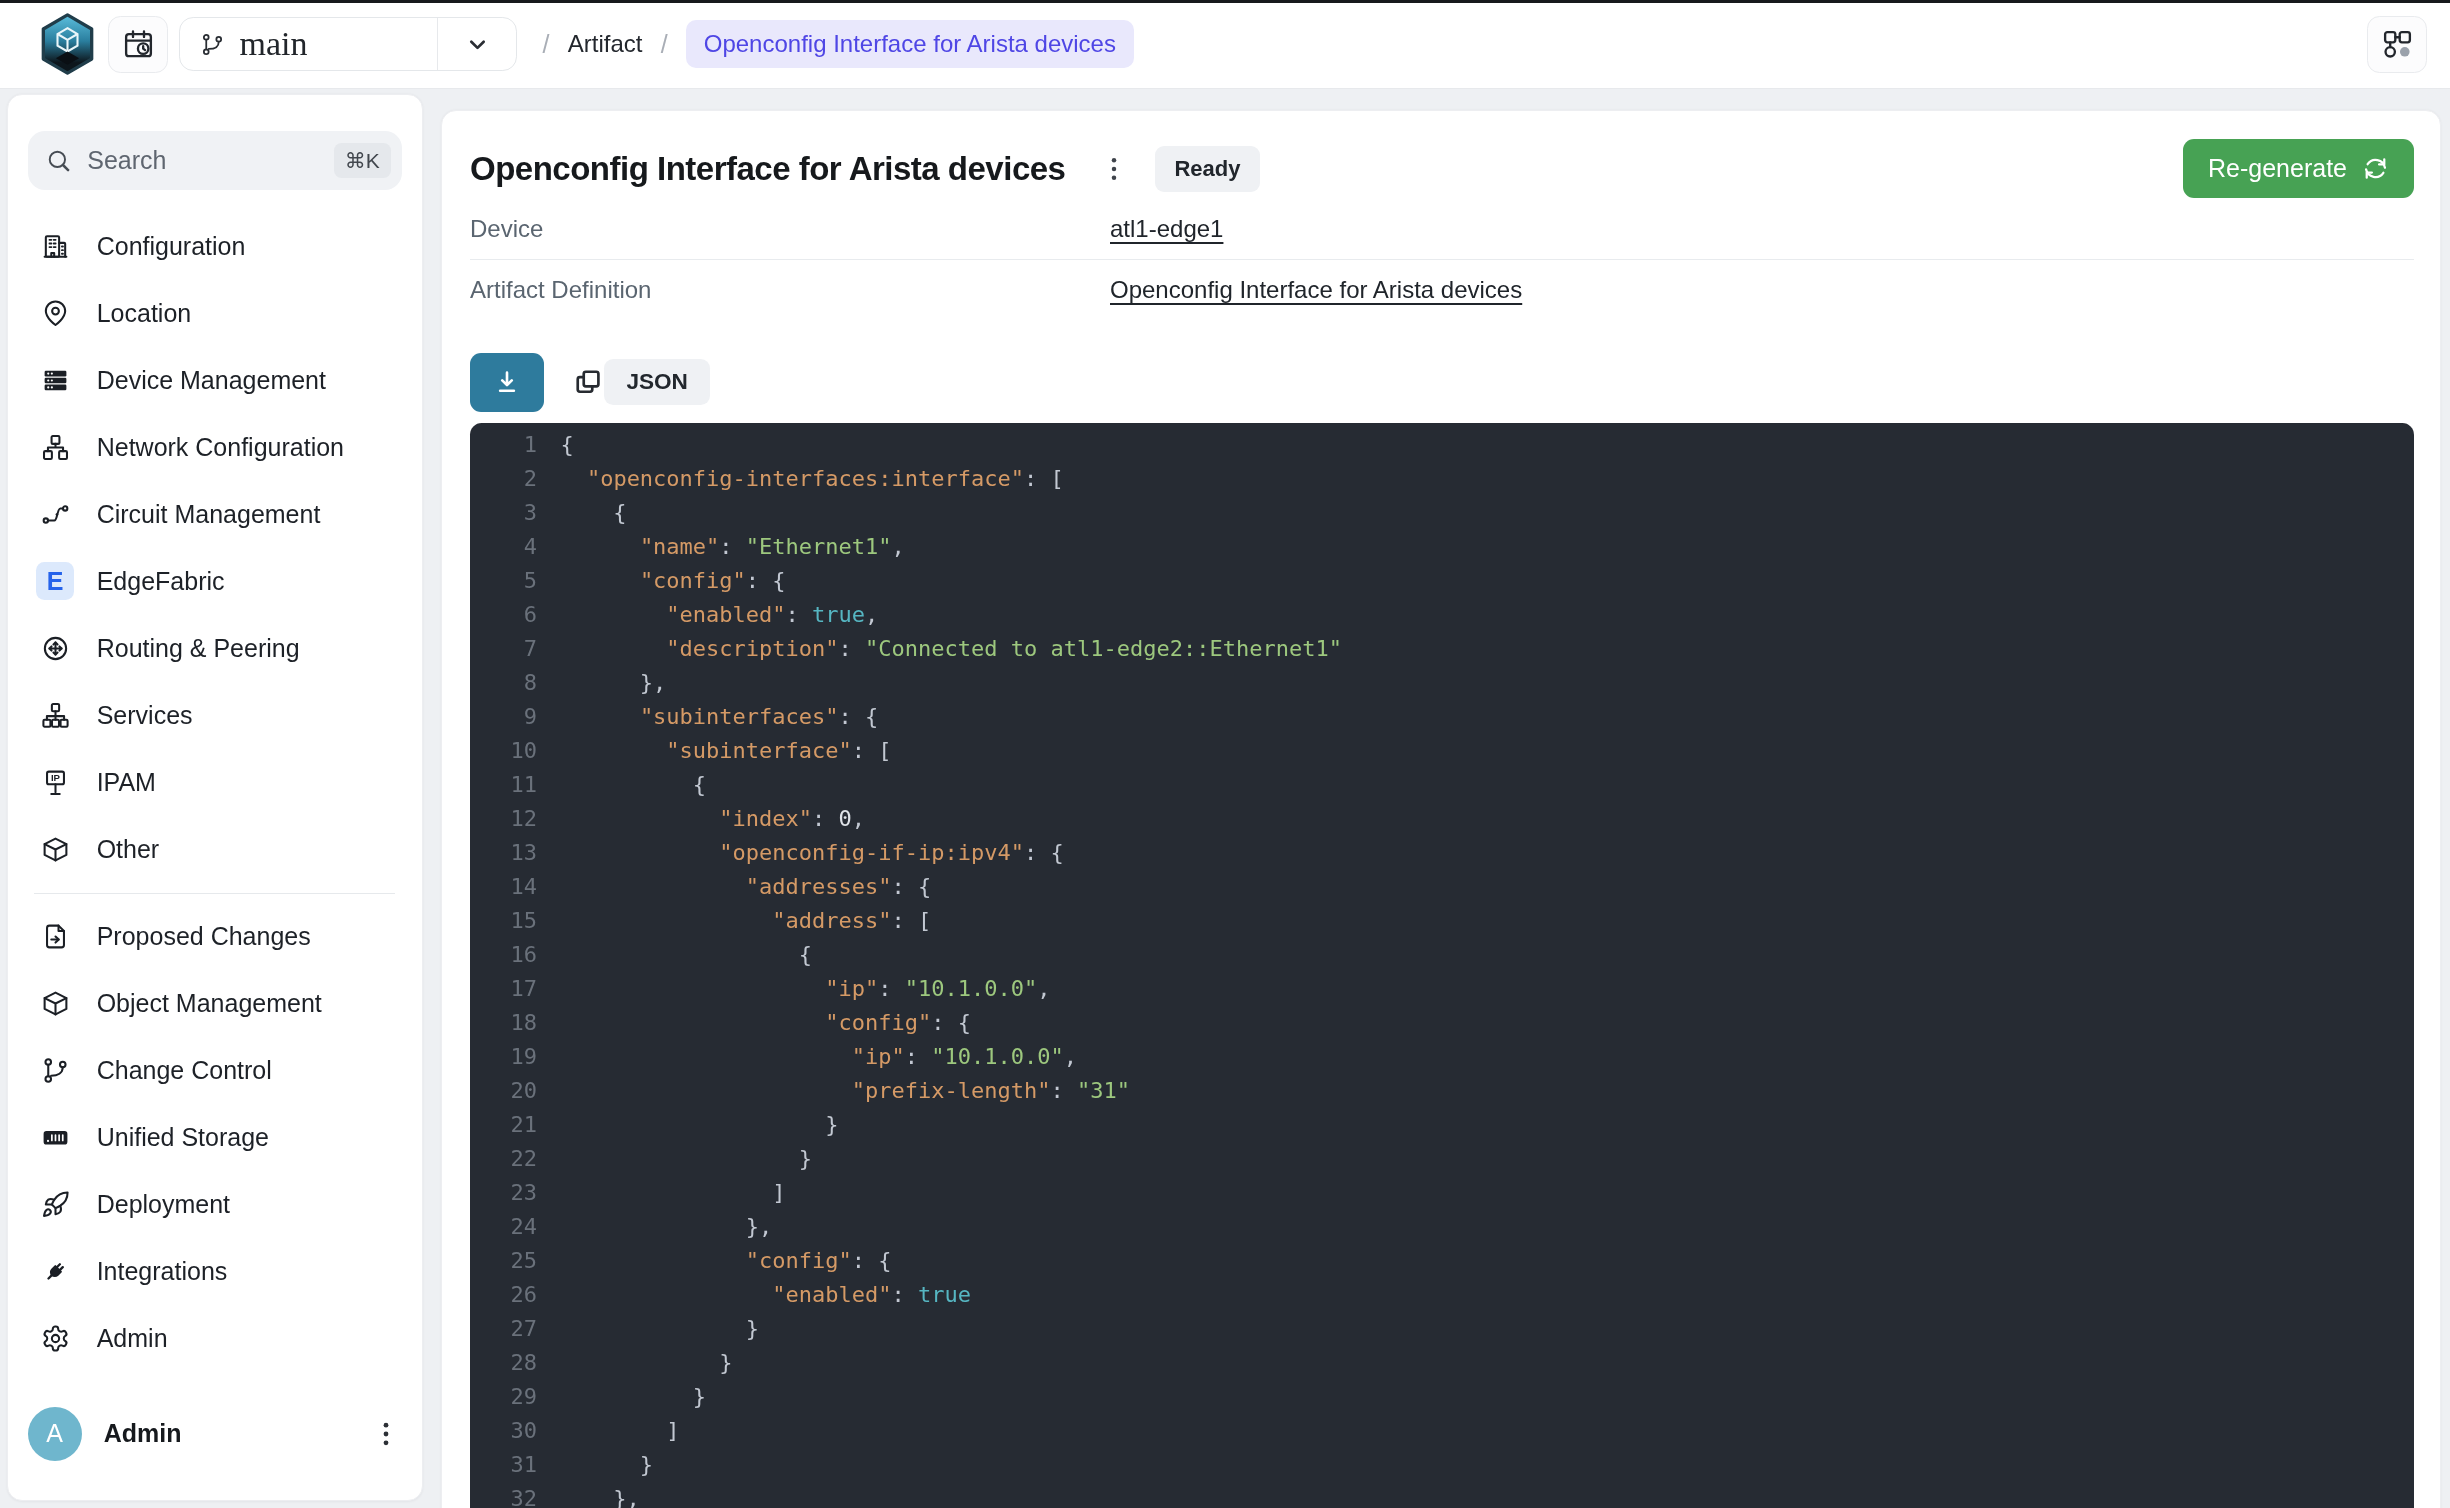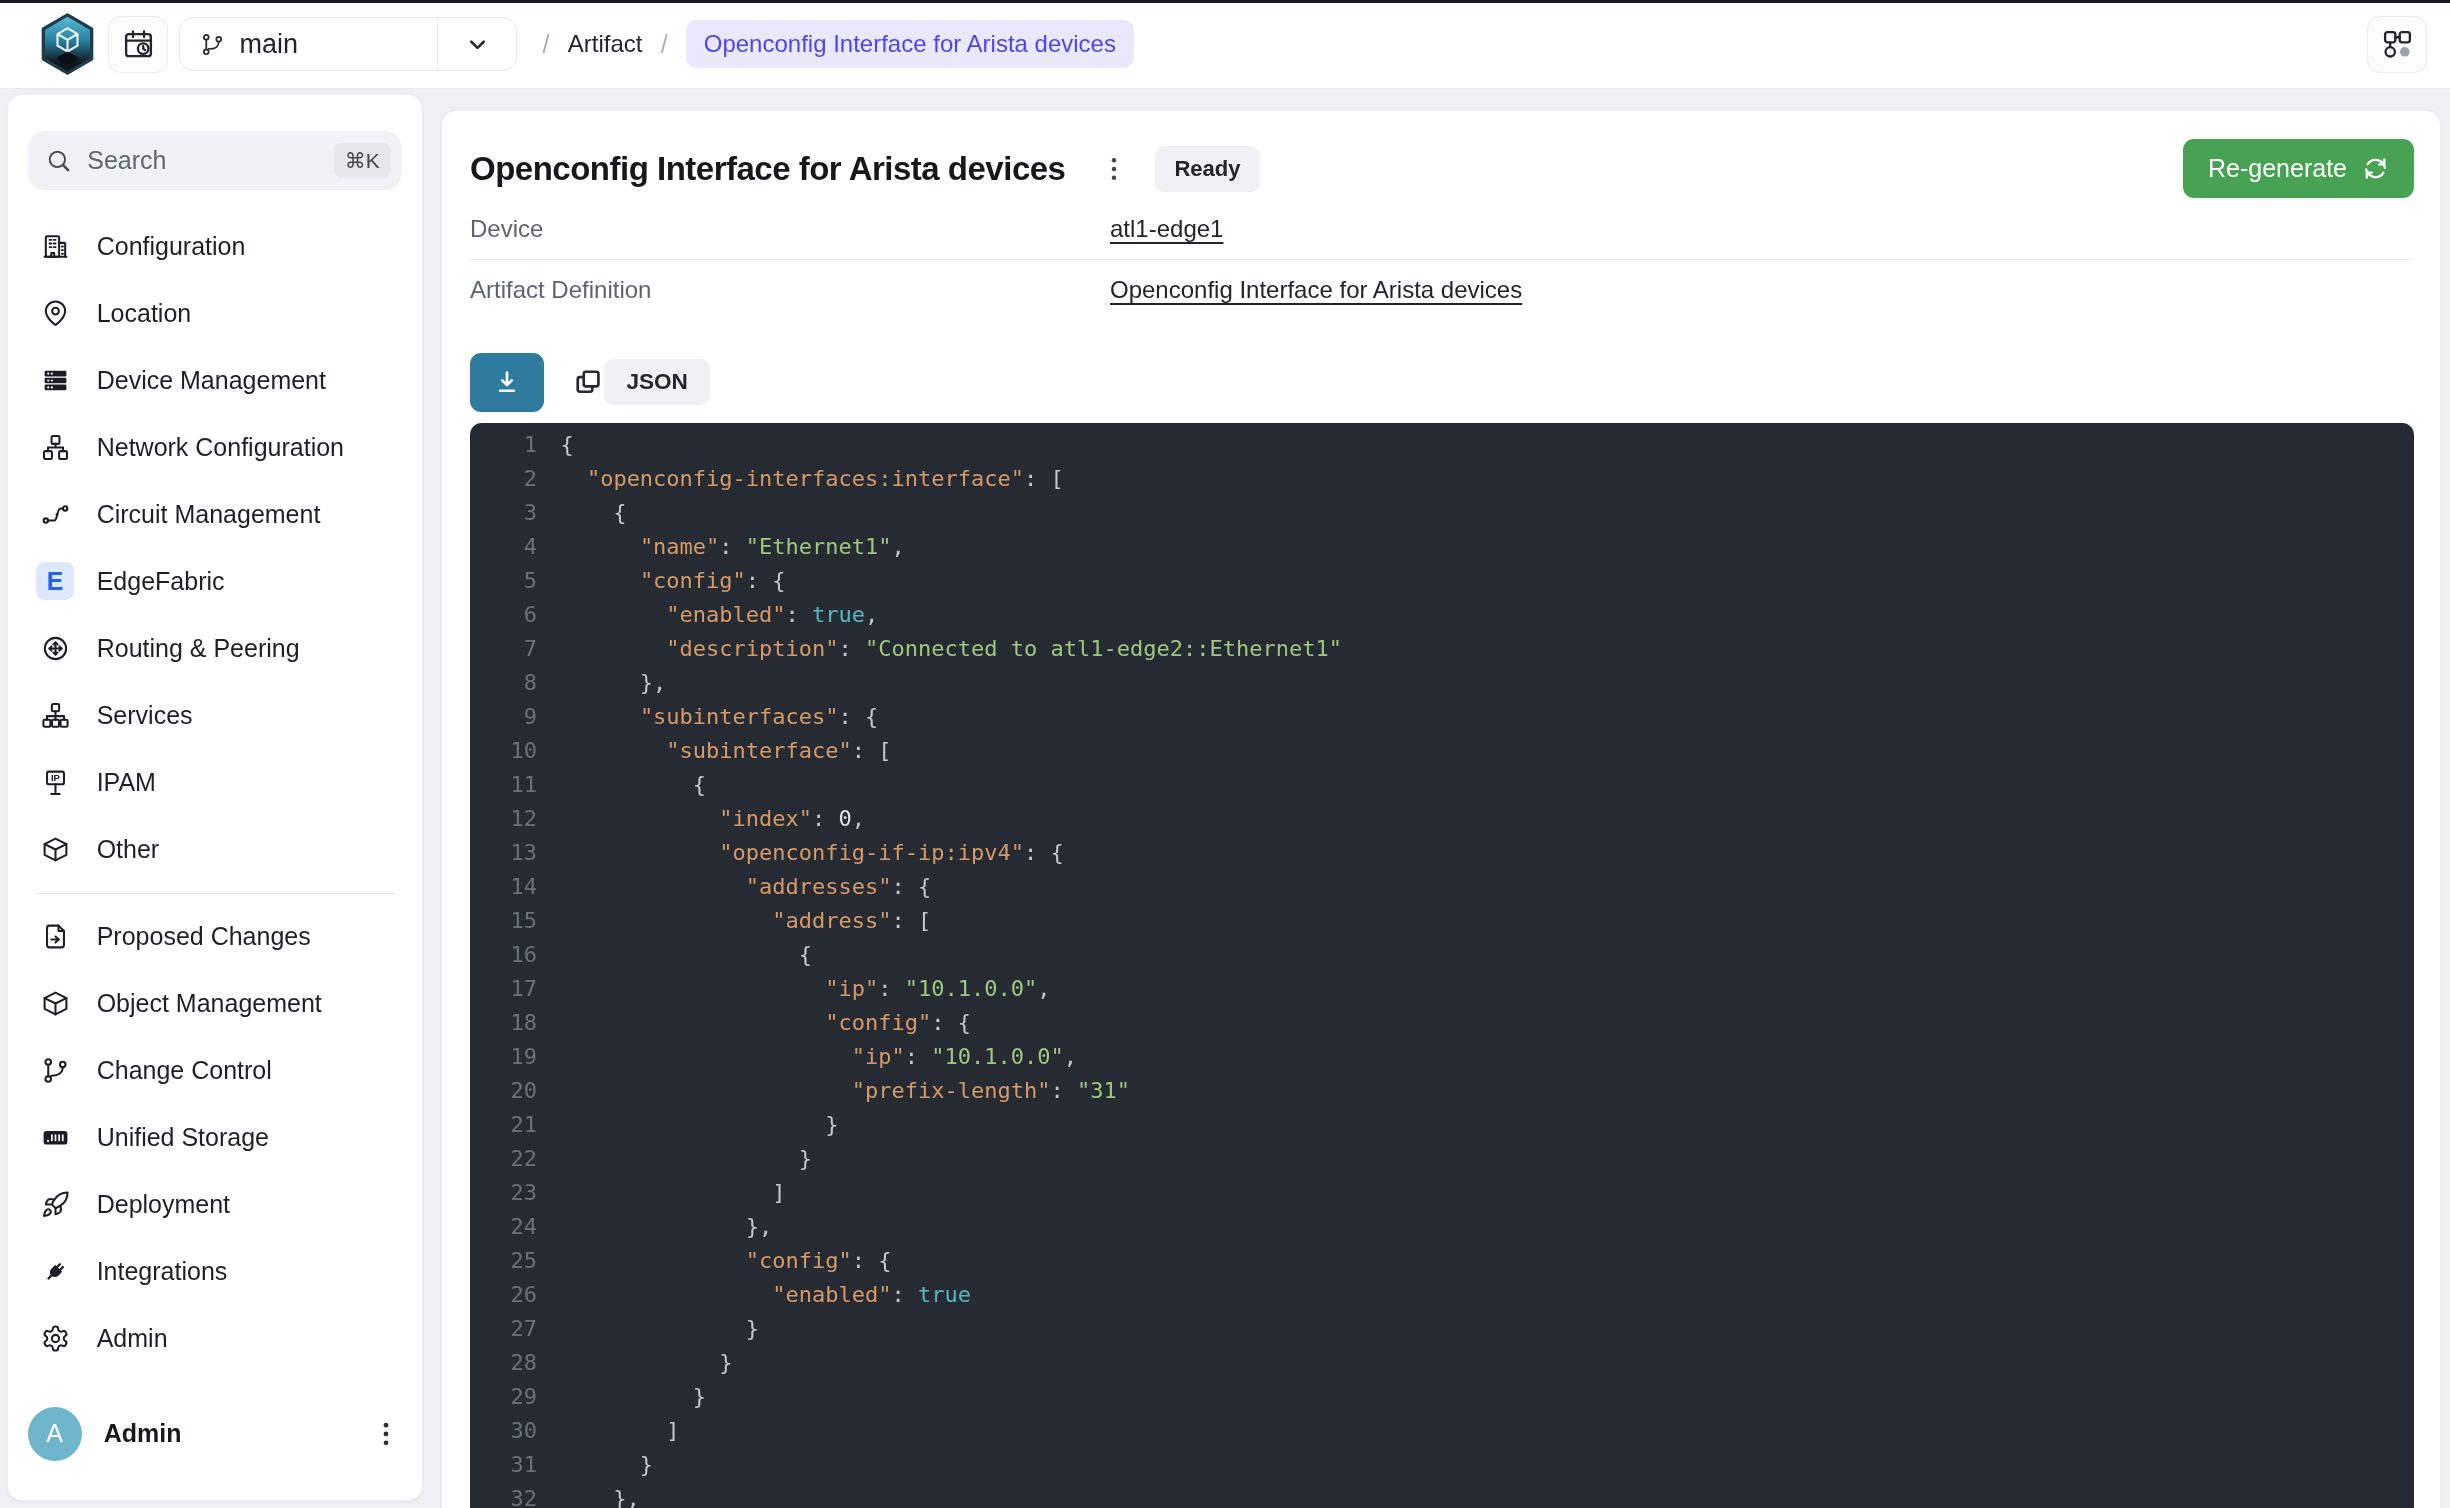--- a/index.html
+++ b/index.html
@@ -17,21 +17,21 @@
 
   .top-strip{position:absolute;top:0;left:0;right:0;height:2.5px;background:#17191c;z-index:30;}
 
   
   .topbar{position:absolute;top:0;left:0;right:0;height:89px;background:#fff;border-bottom:0.8px solid #e7e9ec;display:flex;align-items:center;padding:0 22.6px 0 40px;z-index:20;}
   .logo{width:55px;height:62px;flex:none;}
   .icon-btn{flex:none;width:60px;height:57px;border:1.3px solid #e9ebee;border-radius:12.5px;background:#fcfcfd;display:flex;align-items:center;justify-content:center;color:#23272d;cursor:pointer;}
   .icon-btn svg{width:33px;height:33px;}
   .cal-btn{margin-left:13.4px;}
   .branch-select{margin-left:11px;flex:none;width:338px;height:54px;border:1.3px solid #e4e7ea;border-radius:14.2px;background:#fff;display:flex;align-items:stretch;overflow:hidden;cursor:pointer;}
-  .bs-left{flex:1;display:flex;align-items:center;gap:14.2px;padding-left:20px;font-size:27px;color:#22262b;}
+  .bs-left{flex:1;display:flex;align-items:center;gap:14.2px;padding-left:20px;font-size:34px;color:#22262b;font-family:Liberation Serif, serif;}
   .bs-left svg{width:25px;height:25px;color:#2a2e34;}
   .bs-right{width:79px;border-left:1.3px solid #e7e9ec;display:flex;align-items:center;justify-content:center;color:#2a2e34;}
   .bs-right svg{width:27px;height:27px;}
   .breadcrumb{margin-left:25px;display:flex;align-items:center;gap:18.4px;font-size:24px;}
   .crumb-sep{color:#a9aeb6;font-size:25px;}
   .crumb{color:#23272d;text-decoration:none;cursor:pointer;}
   .crumb.current{background:var(--pill-bg);color:var(--pill-text);padding:10px 17.6px;border-radius:10px;}
   .apps-btn{margin-left:auto;}
 
   

